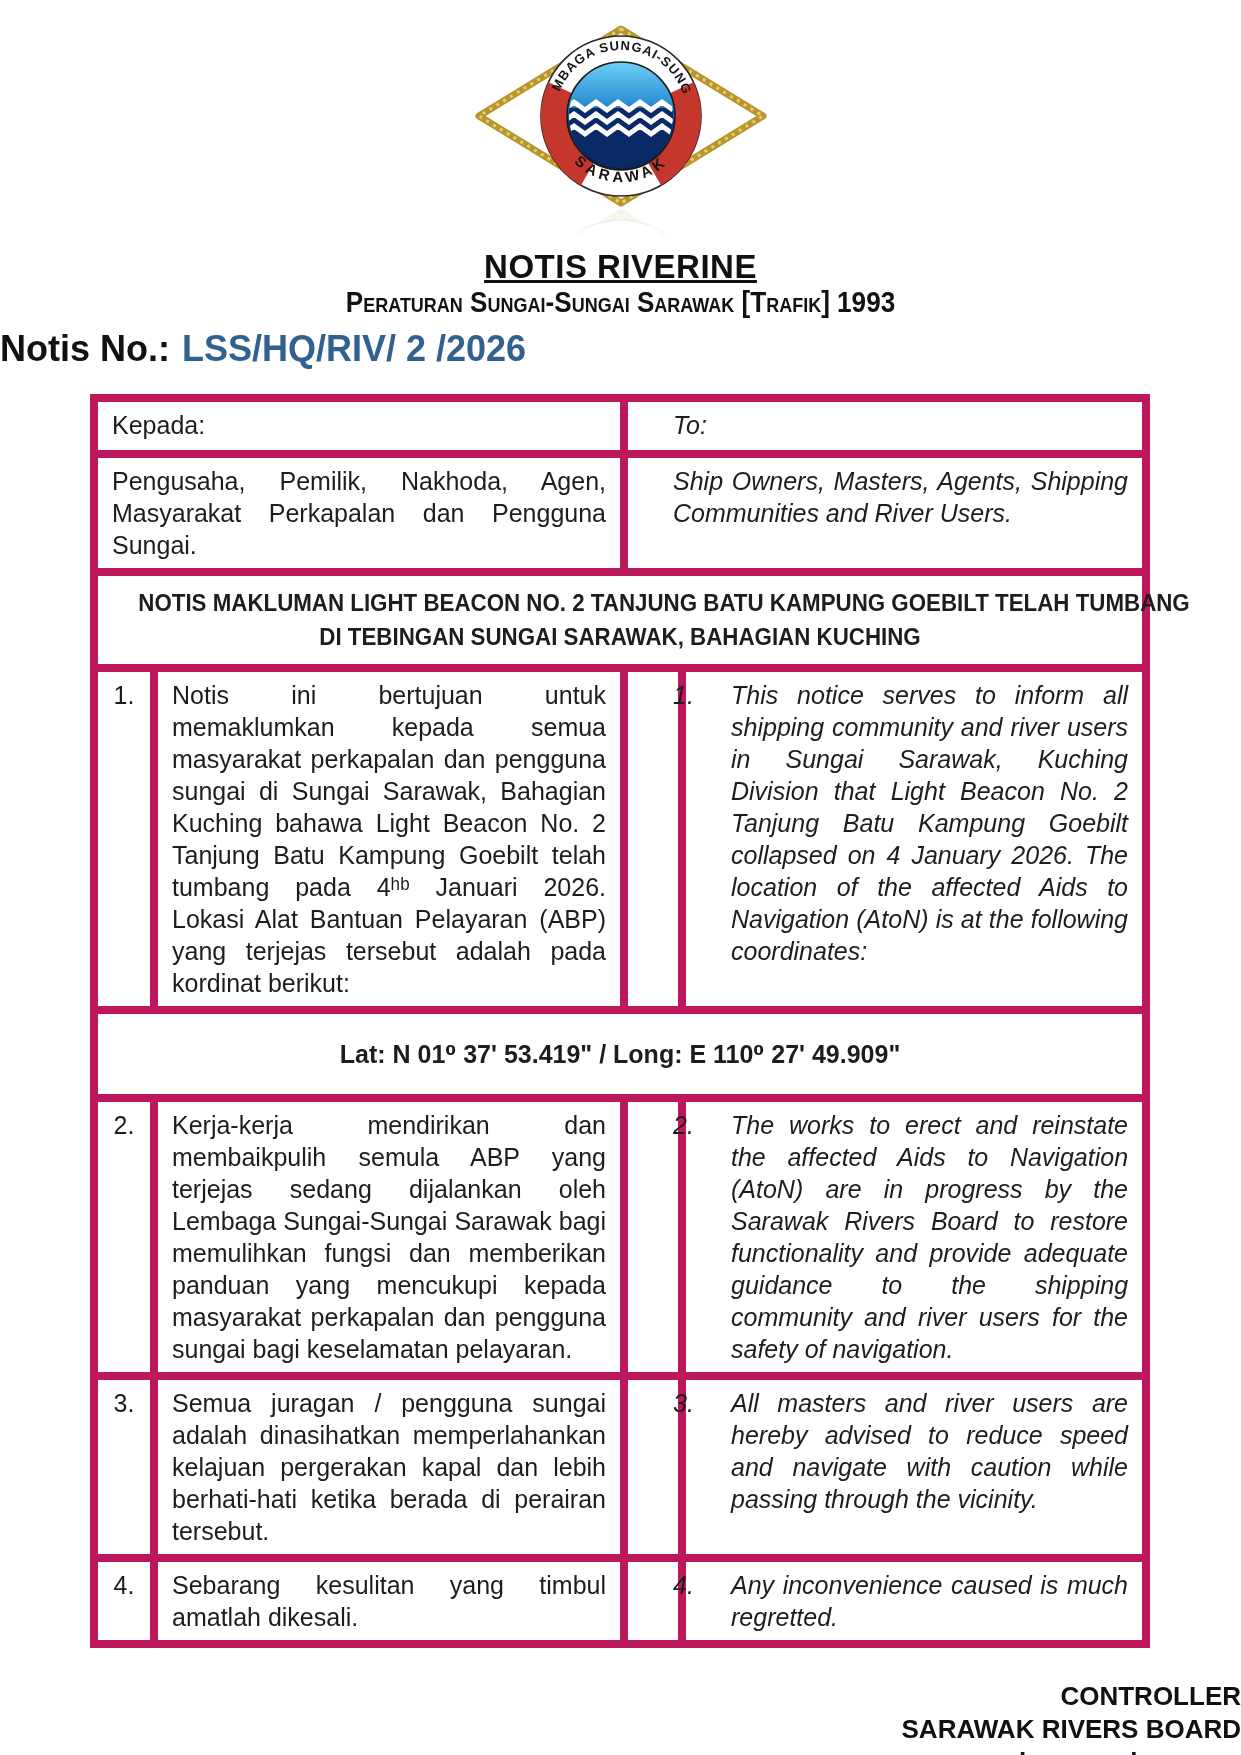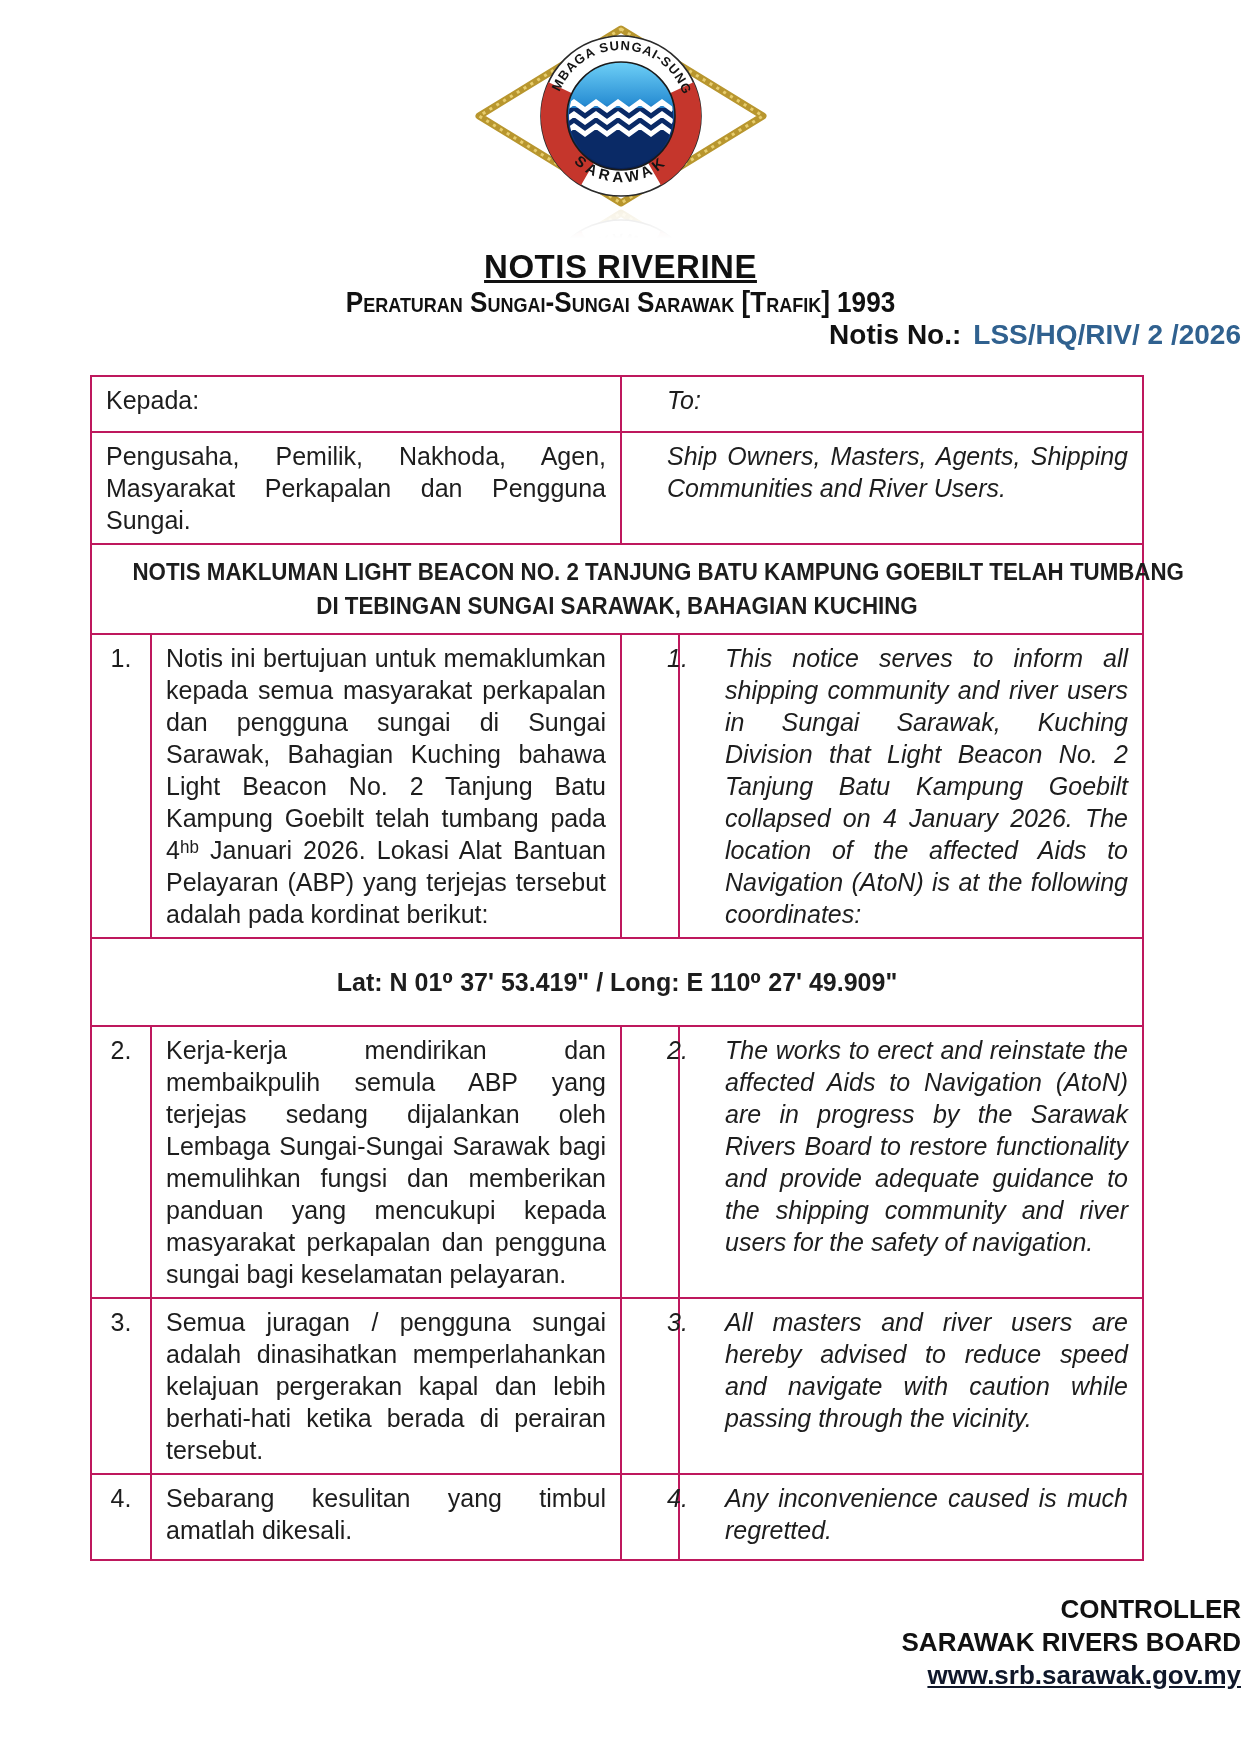--- a/index.html
+++ b/index.html
@@ -12,25 +12,25 @@
   .logo-block{padding-top:24px;text-align:center;}
   .logo-block svg.logo{width:300px;height:184px;display:inline-block;}
   .logo-reflection{height:34px;overflow:hidden;opacity:.15;margin-top:-4px;
     -webkit-mask-image:linear-gradient(to bottom,rgba(0,0,0,.9),transparent 90%);
     mask-image:linear-gradient(to bottom,rgba(0,0,0,.9),transparent 90%);}
   .logo-reflection svg{width:300px;height:184px;transform:scaleY(-1) translateY(0);}
   
   .doc-title{margin-top:6px;text-align:center;font-size:33px;font-weight:bold;letter-spacing:.5px;color:#111;text-decoration:underline;}
   .doc-subtitle{text-align:center;font-size:29px;font-weight:bold;font-variant:small-caps;
     letter-spacing:0;color:#111;transform:scaleX(.9);transform-origin:center;}
-  .doc-notis{text-align:right;font-size:28px;font-weight:bold;margin-top:0;color:#111;}
+  .doc-notis{text-align:left;font-size:36px;font-weight:bold;margin-top:9px;color:#111;}
   .doc-notis .value{margin-left:12px;}
   
   table.notice-table{border-collapse:collapse;table-layout:fixed;width:1052px;margin:24px 0 0 90px;}
-  .notice-table td{border:2px solid #be185d;vertical-align:top;padding:7px 14px;
+  .notice-table td{border:8px solid #be185d;vertical-align:top;padding:7px 14px;
     font-size:25px;line-height:32px;color:#1d1d1d;}
   col.c-num1{width:60px}col.c-txt1{width:470px}col.c-num2{width:58px}col.c-txt2{width:464px}
   td.num{text-align:center;padding-left:2px;padding-right:2px;}
   td.ms{text-align:justify;}
   td.en{font-style:italic;text-align:justify;padding-left:45px;}
   tr.r-head{height:56px}
   tr.r-recip{height:100px}
   tr.r-title{height:80px}
   tr.r-i1{height:272px}
   tr.r-coord{height:88px}

